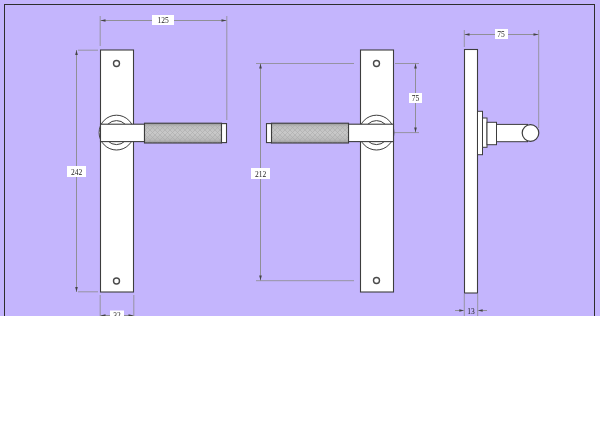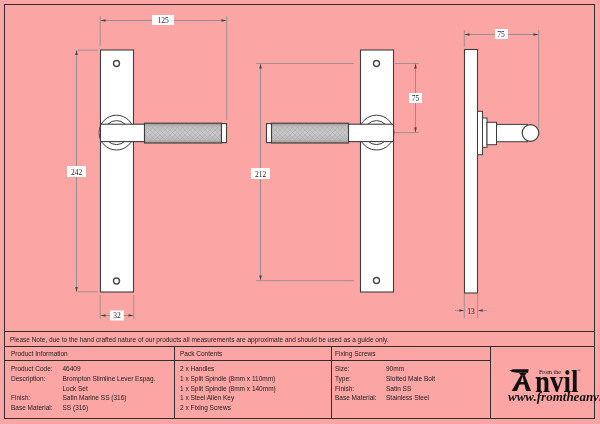--- a/index.html
+++ b/index.html
@@ -1,16 +1,16 @@
 <!DOCTYPE html>
 <html><head>
 <meta charset="utf-8">
 <style>
 html,body{margin:0;padding:0;background:#fff}
-#page{position:relative;width:600px;height:424px;background:#fca5a5;overflow:hidden;
+#page{position:relative;width:600px;height:316px;background:#c4b5fd;overflow:hidden;
   font-family:"Liberation Sans",sans-serif;color:#1c1c1c}
 .ln{position:absolute;background:#2e2e2e}
 .txt{position:absolute;font-size:6.5px;line-height:9.6px;white-space:pre}
 .hdr{position:absolute;font-size:6.5px;line-height:7px;white-space:pre}
 </style>
 </head>
 <body>
 <div id="page">
 
 <div style="position:absolute;left:4px;top:4px;width:589px;height:413px;border:1px solid #2e2e2e"></div>

